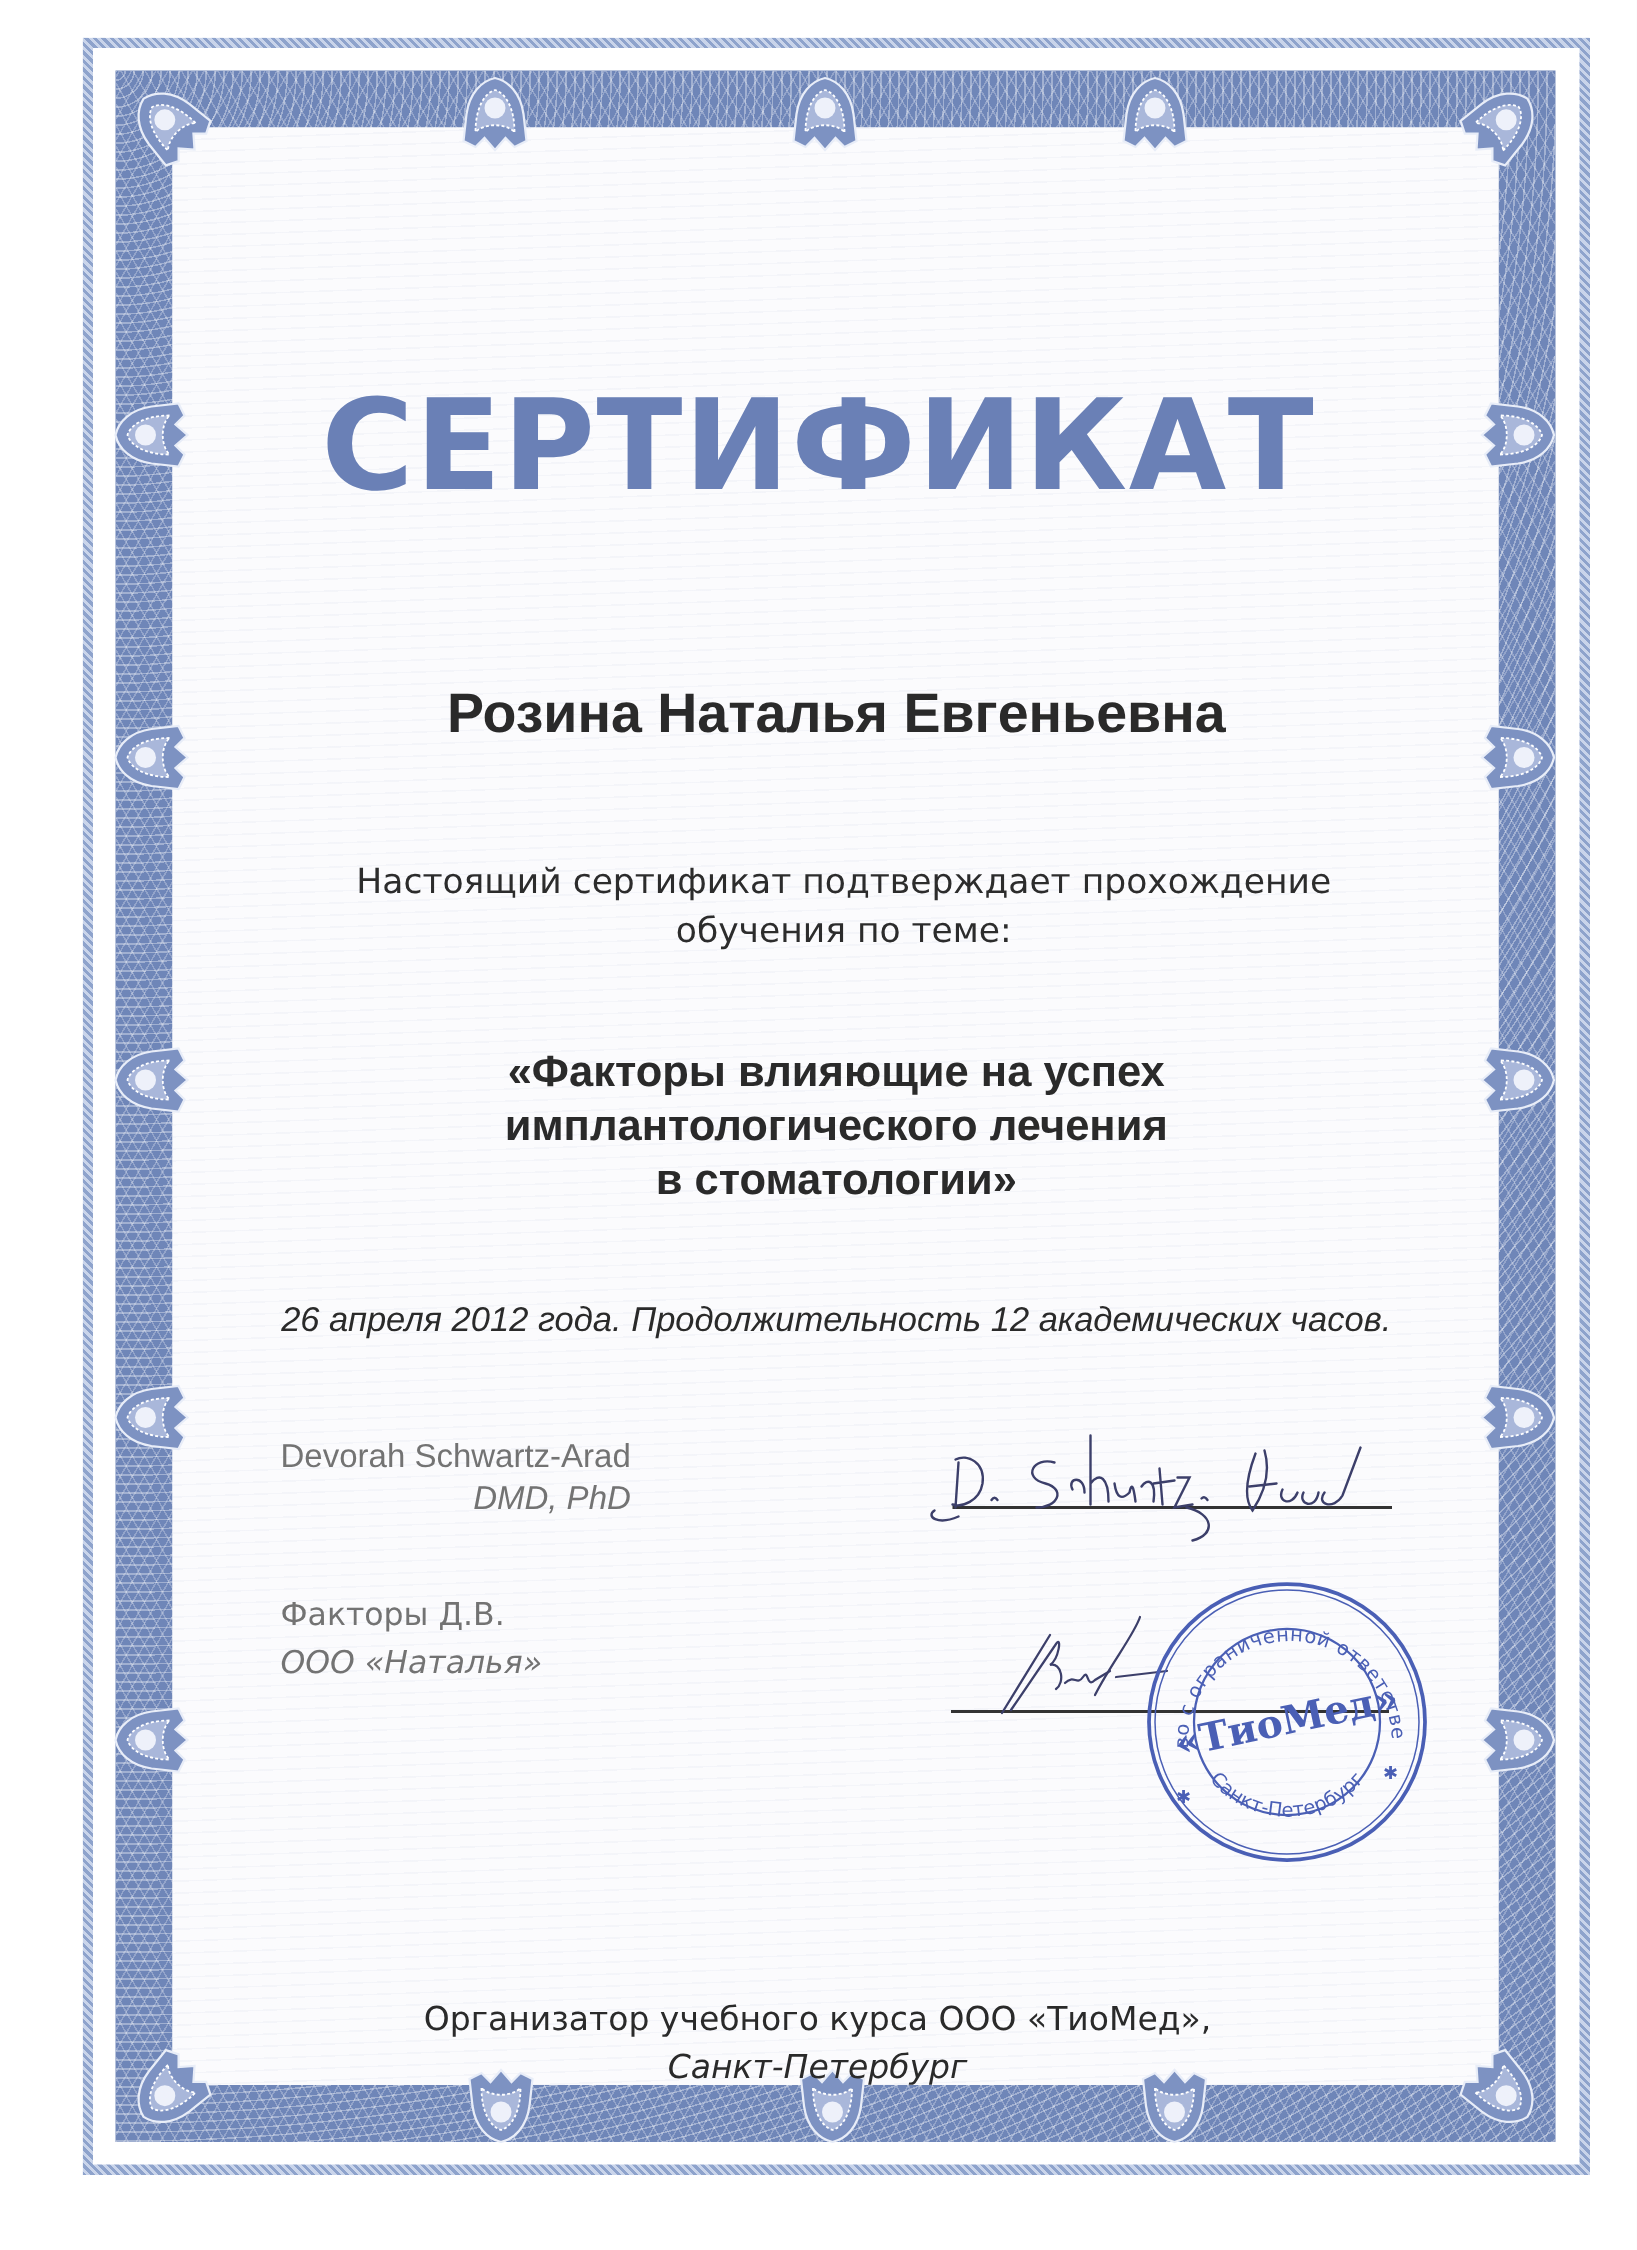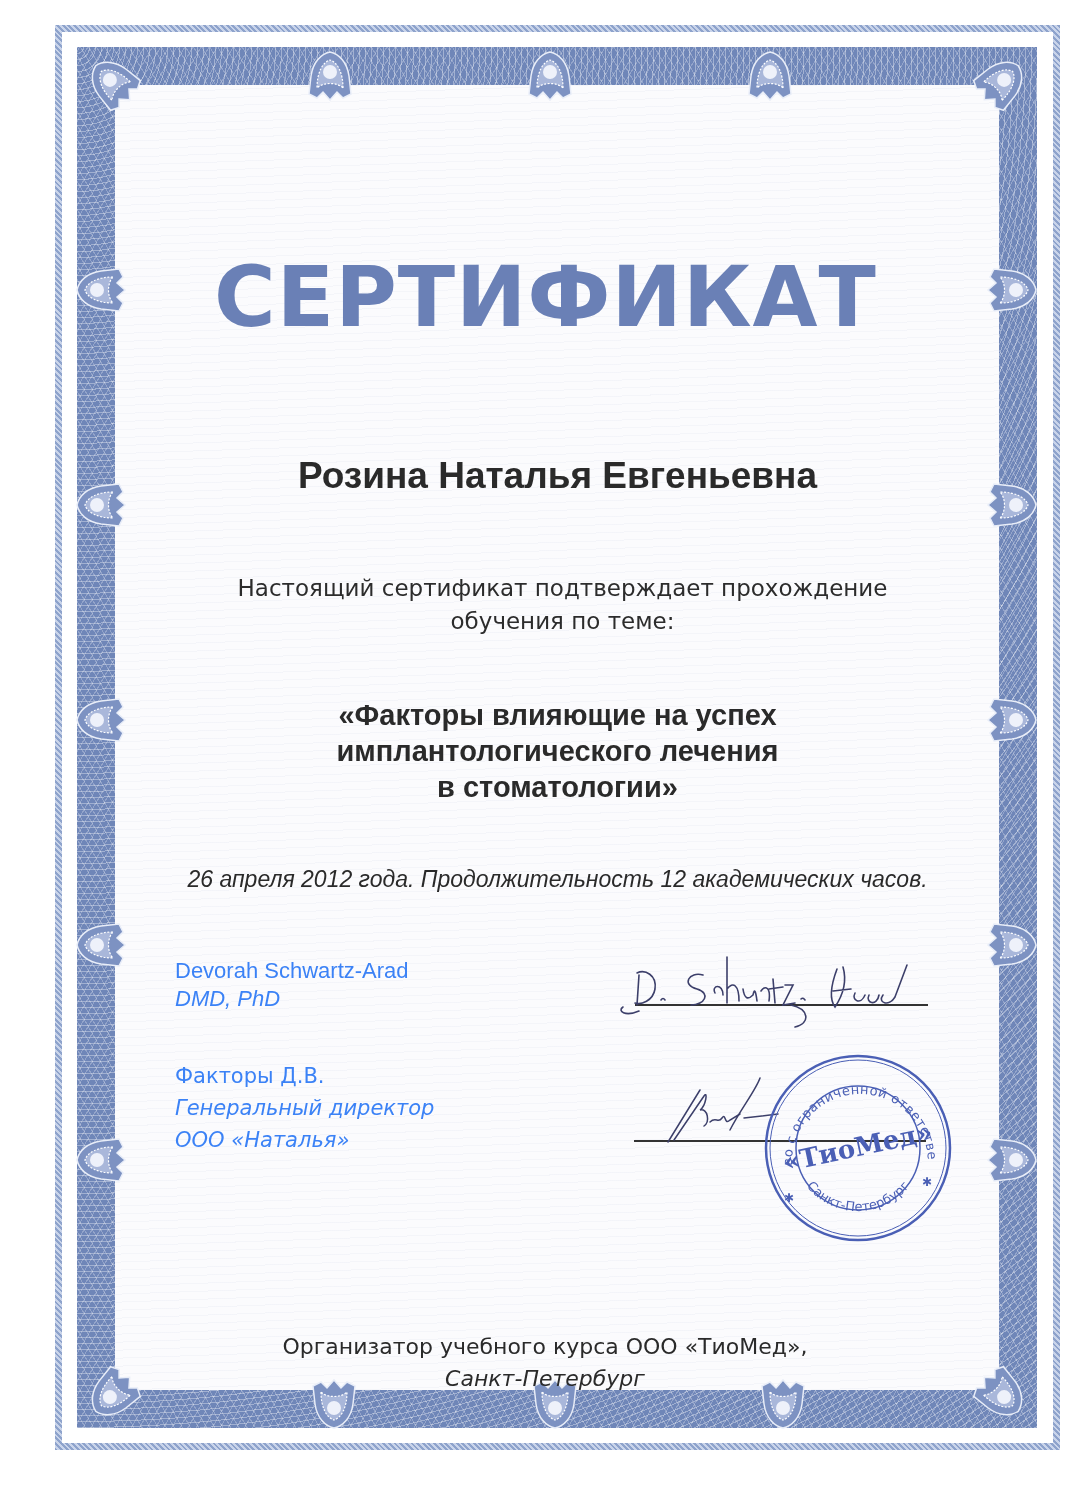--- a/index.html
+++ b/index.html
@@ -59,24 +59,24 @@
     font-size: 23px; color: #2c2c2c; line-height: 33px;
   }
   .topic {
     position: absolute; left: 0; width: 1115px; top: 697px;
     text-align: center; font-size: 29px; font-weight: bold; color: #2a2a2a; line-height: 36px;
   }
   .date-line {
     position: absolute; left: 0; width: 1115px; top: 866px;
     text-align: center; font-size: 23px; font-style: italic; color: #2a2a2a;
   }
-  .sig-block { position: absolute; left: 175px; color: #3b82f6; }
+  .sig-block { position: absolute; left: 187px; color: #737373; }
   .sig1 { top: 957px; font-size: 22px; line-height: 28px; }
   .sig2 { top: 1060px; font-family: "DejaVu Sans", sans-serif; font-size: 21px; line-height: 32px; }
-  .italic { font-style: italic; }
+  .italic { font-style: italic; text-align: right; }
 
   .sig-line { position: absolute; height: 2px; background: #333; }
   .signature { position: absolute; }
   .stamp { position: absolute; left: 762px; top: 1052px; width: 192px; height: 192px; }
 
   .footer {
     position: absolute; left: 0; width: 960px; top: 1287px;
     text-align: center; font-family: "DejaVu Sans", sans-serif;
     font-size: 22px; color: #2a2a2a; line-height: 32px;
   }
@@ -263,21 +263,20 @@
     <path d="M88 30 C74 26, 66 40, 82 44 C96 48, 90 60, 76 60"></path>
     <path d="M100 48 C96 40, 108 38, 108 50 M112 12 L112 58 M112 44 C118 36, 124 40, 124 56 M128 44 Q130 58 138 50 Q140 40 142 56 M146 46 C150 40, 156 42, 154 56 M158 34 L160 58 M154 44 L168 42 M170 40 L178 40 L168 60 L180 58"></path>
     <path d="M176 60 C194 64, 196 78, 180 82"></path>
     <path d="M186 54 Q188 52 190 55"></path>
     <path d="M222 24 C216 40, 214 54, 220 62 C228 50, 232 36, 228 22 M218 46 L236 44 M240 48 C236 56, 246 60, 250 50 M254 50 C250 58, 262 62, 264 50 M268 50 C262 58, 274 62, 280 52 L292 20"></path>
   </g>
 </svg>
 
 <div class="sig-block sig2">
   <div>Факторы Д.В.</div>
-  <div class="italic">Генеральный директор</div>
   <div class="italic">ООО «Наталья»</div>
 </div>
 <div class="sig-line" style="left:634px; top:1140px; width:292px;"></div>
 <svg class="signature" style="left:660px; top:1070px;" width="130" height="80" viewBox="0 0 130 80">
   <g fill="none" stroke="#3c3f6a" stroke-width="1.5" stroke-linecap="round">
     <path d="M8 72 L40 20 M14 70 L44 26 C48 20, 46 36, 40 40 C48 38, 50 52, 44 56"></path>
     <path d="M50 52 C56 46, 58 54, 62 48 C66 42, 64 56, 70 50 L80 44"></path>
     <path d="M70 60 C80 40, 96 20, 100 8"></path>
     <path d="M84 48 L118 44"></path>
   </g>

